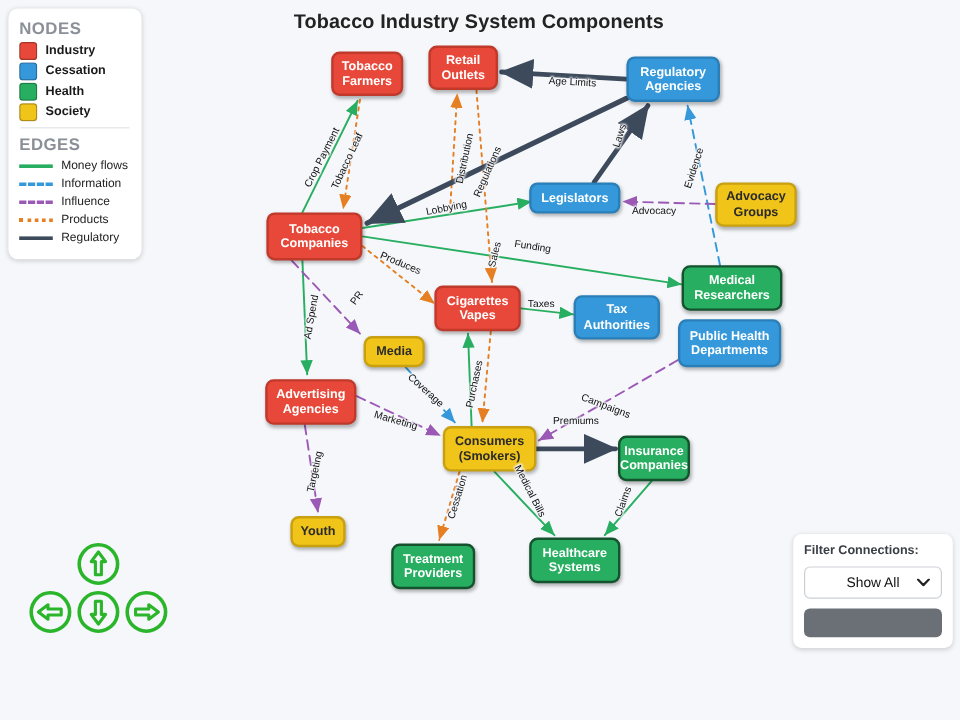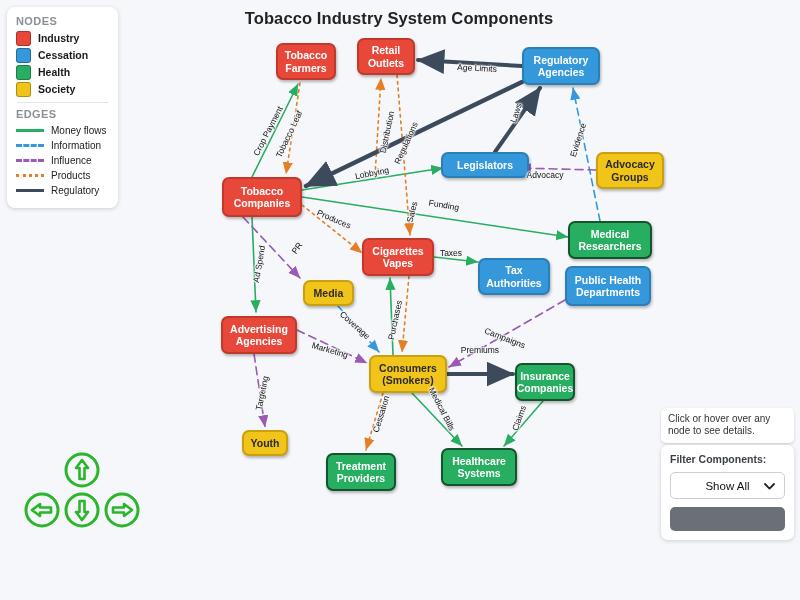--- a/index.html
+++ b/index.html
@@ -24,21 +24,21 @@
   
   .legend{
     position:absolute;left:7px;top:7px;width:111px;
     background:#fff;border-radius:8px;
     box-shadow:0 1px 4px rgba(0,0,0,.17);
     padding:8px 9px 9px 9px;
     box-sizing:border-box;
     z-index:40;
   }
   .legend-head{
-    font-size:11px;font-weight:bold;color:#8a8f98;
+    font-size:14px;font-weight:bold;color:#8a8f98;
     letter-spacing:.4px;margin-bottom:4px;
   }
   .legend-row{display:flex;align-items:center;margin-bottom:3px;height:14px;}
   .sw{width:13px;height:13px;border-radius:3px;margin-right:7px;flex:none;}
   .legend-label{font-size:10.5px;font-weight:bold;color:#1a1a1a;white-space:nowrap;}
   .legend-sep{height:1px;background:#e2e4e8;margin:6px 1px 5px 1px;}
   .legend-row.edge{height:13px;margin-bottom:2px;}
   .eline{width:28px;height:0;margin-right:7px;flex:none;}
   .legend-elabel{font-size:10px;color:#222;white-space:nowrap;}
 
@@ -207,36 +207,36 @@
   <div id="node-layer">
       <div class="node industry" style="left: 276px; top: 43px; width: 60px; height: 37px;">
         <span>Tobacco<br>Farmers</span>
       </div>
       <div class="node industry" style="left: 357px; top: 38px; width: 58px; height: 37px;">
         <span>Retail<br>Outlets</span>
       </div>
       <div class="node government" style="left: 522px; top: 47px; width: 78px; height: 38px;">
         <span>Regulatory<br>Agencies</span>
       </div>
-      <div class="node government" style="left: 441px; top: 152px; width: 88px; height: 26px;">
+      <div class="node government" style="left: 441px; top: 152px; width: 76px; height: 26px;">
         <span>Legislators</span>
       </div>
       <div class="node society" style="left: 596px; top: 152px; width: 68px; height: 37px;">
         <span>Advocacy<br>Groups</span>
       </div>
       <div class="node industry" style="left: 222px; top: 177px; width: 80px; height: 40px;">
         <span>Tobacco<br>Companies</span>
       </div>
       <div class="node health" style="left: 568px; top: 221px; width: 84px; height: 38px;">
         <span>Medical<br>Researchers</span>
       </div>
       <div class="node industry" style="left: 362px; top: 238px; width: 72px; height: 38px;">
         <span>Cigarettes<br>Vapes</span>
       </div>
-      <div class="node government" style="left: 478px; top: 246px; width: 72px; height: 37px; margin-top: 12px;">
+      <div class="node government" style="left: 478px; top: 246px; width: 72px; height: 37px;">
         <span>Tax<br>Authorities</span>
       </div>
       <div class="node government" style="left: 565px; top: 266px; width: 86px; height: 40px;">
         <span>Public Health<br>Departments</span>
       </div>
       <div class="node society" style="left: 303px; top: 280px; width: 51px; height: 26px;">
         <span>Media</span>
       </div>
       <div class="node industry" style="left: 221px; top: 316px; width: 76px; height: 38px;">
         <span>Advertising<br>Agencies</span>
@@ -297,26 +297,23 @@
           <div class="eline" style="border-top: 3px dotted rgb(230, 126, 34);"></div>
           <div class="legend-elabel">Products</div>
         </div>
         <div class="legend-row edge">
           <div class="eline" style="border-top: 3.4px solid rgb(61, 74, 92);"></div>
           <div class="legend-elabel">Regulatory</div>
         </div>
       </div>
   </div>
 
-  <div class="info-panel">
-    <span>Click or hover over any node to see details.</span>
-  </div>
 
   <div class="filter-panel">
-    <div class="filter-title">Filter Components:</div>
+    <div class="filter-title">Filter Connections:</div>
     <div class="filter-select">
       <span>Show All</span>
       <span class="chev">
         <svg width="11" height="7" viewBox="0 0 11 7">
             <path d="M1,1 L5.5,5.6 L10,1" stroke="#222" stroke-width="1.8" fill="none" stroke-linecap="round" stroke-linejoin="round"></path>
           </svg>
       </span>
     </div>
     <div class="reset-btn"></div>
   </div>

